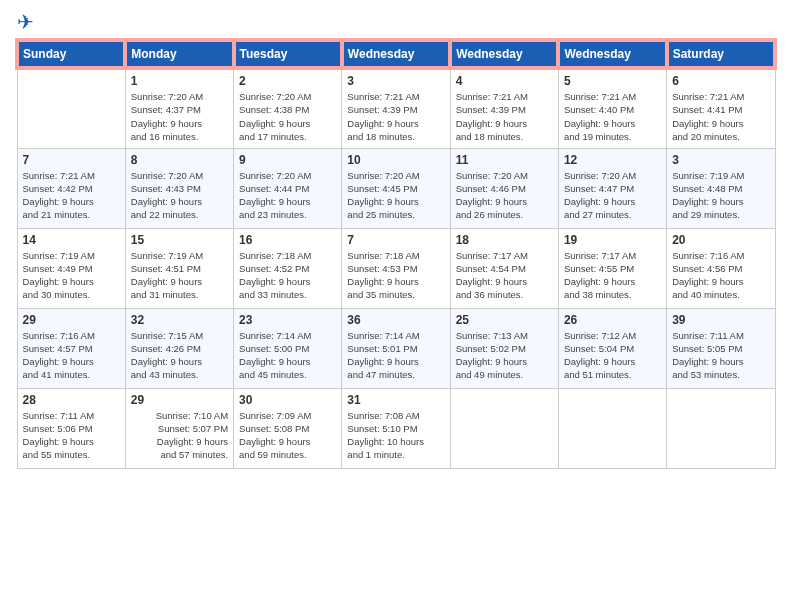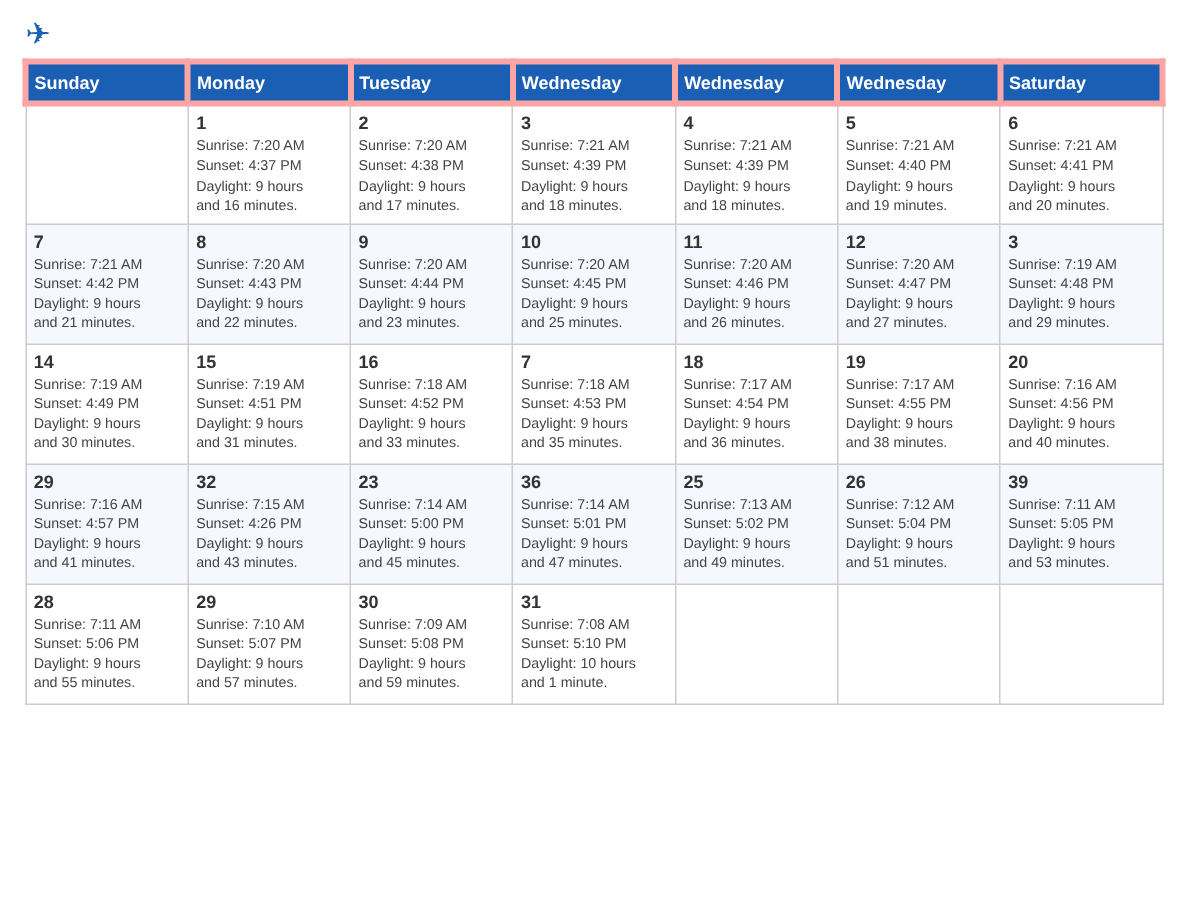--- a/index.html
+++ b/index.html
@@ -316,21 +316,21 @@
         <tr>
           <td>
             <span class="day-number">28</span>
             <div class="day-info" style="white-space: pre-line;">Sunrise: 7:11 AM
 Sunset: 5:06 PM
 Daylight: 9 hours
 and 55 minutes.</div>
           </td>
           <td>
             <span class="day-number">29</span>
-            <div class="day-info" style="white-space: pre-line;">Sunrise: 7:10 AM
+            <div class="day-info" style="white-space: pre-line; text-align: right;">Sunrise: 7:10 AM
 Sunset: 5:07 PM
 Daylight: 9 hours
 and 57 minutes.</div>
           </td>
           <td>
             <span class="day-number">30</span>
             <div class="day-info" style="white-space: pre-line;">Sunrise: 7:09 AM
 Sunset: 5:08 PM
 Daylight: 9 hours
 and 59 minutes.</div>

